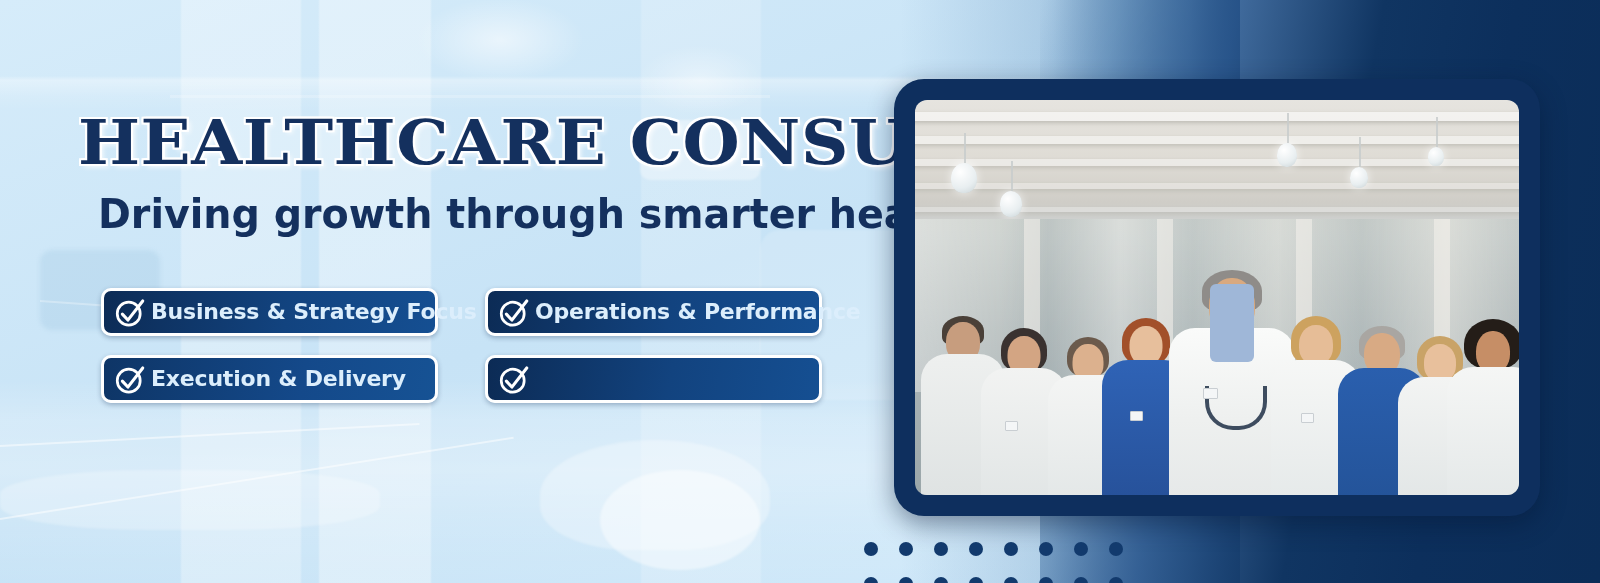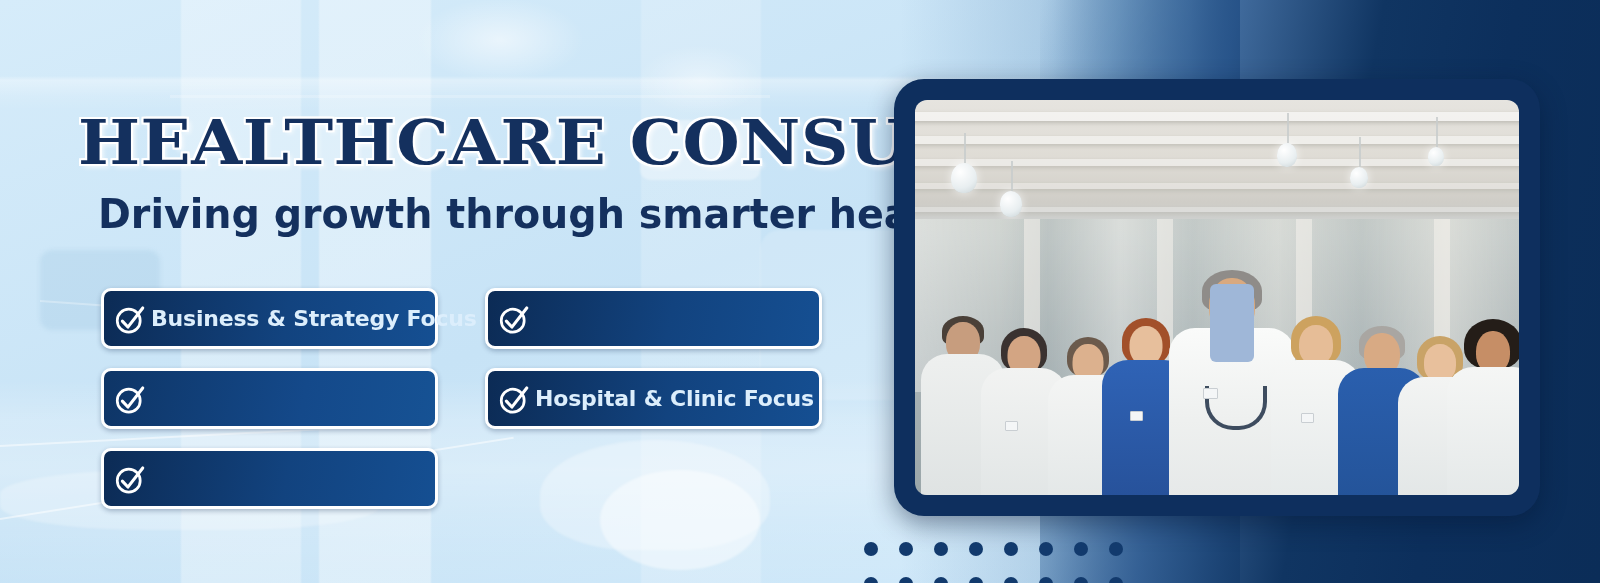--- a/index.html
+++ b/index.html
@@ -167,21 +167,21 @@
     left: 101px;
     top: 288px;
     width: 760px;
     display: grid;
     grid-template-columns: 337px 337px;
     column-gap: 47px;
     row-gap: 19px;
   }
   .pill {
     position: relative;
-    height: 61px;
+    height: 48px;
     box-sizing: border-box;
     display: flex;
     align-items: center;
     padding: 0 10px 0 9px;
     border: 3px solid #ffffff;
     border-radius: 10px;
     background: linear-gradient(100deg, #0c2b55 0%, #12437f 55%, #154f92 100%);
     box-shadow: 0 2px 5px rgba(12,40,80,0.30);
     cursor: pointer;
   }
@@ -392,37 +392,32 @@
         <path d="M11 22.5 L17.5 29.5 L35 7" fill="none" stroke="#ffffff" stroke-width="3.6" stroke-linecap="round" stroke-linejoin="round"></path>
       </svg>
       <span class="pill-label">Business &amp; Strategy Focus</span>
     </div>
 
     <div class="pill">
       <svg class="pill-icon" viewBox="0 0 40 40">
         <circle cx="18.5" cy="22" r="13.5" fill="none" stroke="#ffffff" stroke-width="3.2"></circle>
         <path d="M11 22.5 L17.5 29.5 L35 7" fill="none" stroke="#ffffff" stroke-width="3.6" stroke-linecap="round" stroke-linejoin="round"></path>
       </svg>
+      <span class="pill-label">Operations &amp; Performance</span>
     </div>
 
     <div class="pill alt">
       <svg class="pill-icon" viewBox="0 0 40 40">
         <circle cx="18.5" cy="22" r="13.5" fill="none" stroke="#ffffff" stroke-width="3.2"></circle>
         <path d="M11 22.5 L17.5 29.5 L35 7" fill="none" stroke="#ffffff" stroke-width="3.6" stroke-linecap="round" stroke-linejoin="round"></path>
       </svg>
+      <span class="pill-label">Execution &amp; Delivery</span>
     </div>
 
 
-    <div class="pill">
-      <svg class="pill-icon" viewBox="0 0 40 40">
-        <circle cx="18.5" cy="22" r="13.5" fill="none" stroke="#ffffff" stroke-width="3.2"></circle>
-        <path d="M11 22.5 L17.5 29.5 L35 7" fill="none" stroke="#ffffff" stroke-width="3.6" stroke-linecap="round" stroke-linejoin="round"></path>
-      </svg>
-      <span class="pill-label">Hospital &amp; Clinic Focus</span>
-    </div>
 
     <div class="pill">
       <svg class="pill-icon" viewBox="0 0 40 40">
         <circle cx="18.5" cy="22" r="13.5" fill="none" stroke="#ffffff" stroke-width="3.2"></circle>
         <path d="M11 22.5 L17.5 29.5 L35 7" fill="none" stroke="#ffffff" stroke-width="3.6" stroke-linecap="round" stroke-linejoin="round"></path>
       </svg>
     </div>
 
   </div>
 

